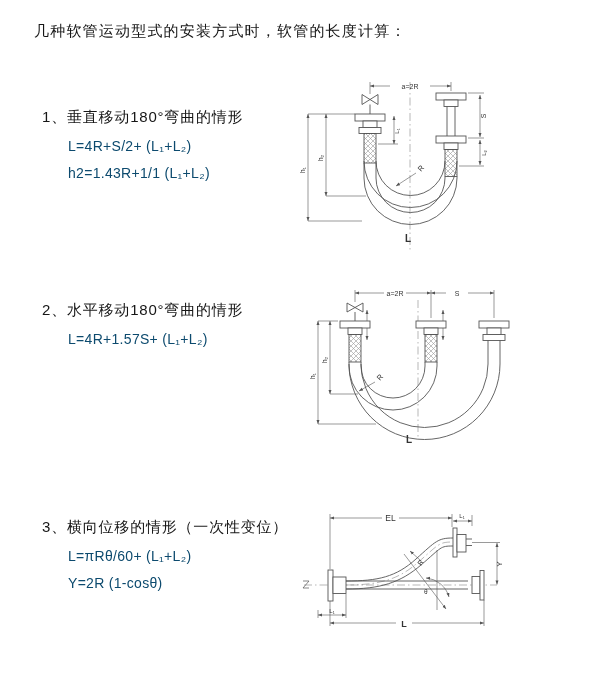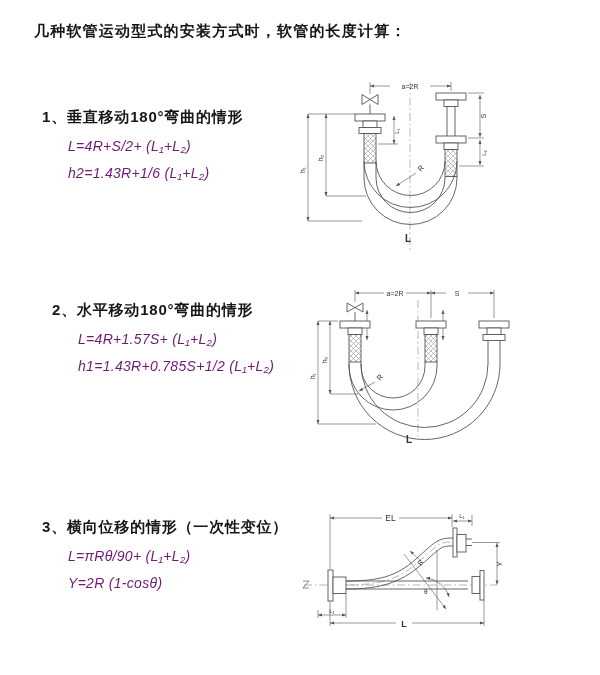--- a/index.html
+++ b/index.html
@@ -3,61 +3,60 @@
 <meta charset="utf-8">
 <style>
   html,body{margin:0;padding:0;}
   body{
     width:600px;height:675px;position:relative;background:#ffffff;
     font-family:"Liberation Sans","DejaVu Sans",sans-serif;color:#111;
     overflow:hidden;
   }
   .page-title{
     position:absolute;left:34px;top:22px;
-    font-size:15px;font-weight:bold;letter-spacing:1.2px;color:#161616;
+    font-size:15px;font-weight:normal;letter-spacing:1.2px;color:#161616;
     white-space:nowrap;
   }
   .section{position:absolute;left:42px;}
   #section-1{top:108px;}
-  #section-2{top:301px;margin-left:10px;}
+  #section-2{top:301px;}
   #section-3{top:518px;}
   .section-heading{
-    font-size:15px;font-weight:bold;color:#161616;letter-spacing:0.8px;
+    font-size:15px;font-weight:normal;color:#161616;letter-spacing:0.8px;
     height:24px;white-space:nowrap;
   }
   .formula{
-    padding-left:26px;font-size:14px;color:#701a75;letter-spacing:0.3px;
-    height:27.5px;display:flex;align-items:center;white-space:nowrap;font-style:italic;
+    padding-left:26px;font-size:14px;color:#0c4a6e;letter-spacing:0.3px;
+    height:27.5px;display:flex;align-items:center;white-space:nowrap;
   }
   .diagram{position:absolute;}
   #diagram-1{left:298px;top:66px;}
   #diagram-2{left:306px;top:276px;}
   #diagram-3{left:300px;top:498px;}
   svg text{font-family:"Liberation Sans","DejaVu Sans",sans-serif;fill:#333;}
 </style>
 </head>
 <body>
 
 <div class="page-title">几种软管运动型式的安装方式时，软管的长度计算：</div>
 
 <div class="section" id="section-1">
   <div class="section-heading">1、垂直移动180°弯曲的情形</div>
   <div class="formula">L=4R+S/2+ (L₁+L₂)</div>
-  <div class="formula">h2=1.43R+1/6 (L₁+L₂)</div>
+  <div class="formula">h2=1.43R+1/1 (L₁+L₂)</div>
 </div>
 
 <div class="section" id="section-2">
   <div class="section-heading">2、水平移动180°弯曲的情形</div>
   <div class="formula">L=4R+1.57S+ (L₁+L₂)</div>
-  <div class="formula">h1=1.43R+0.785S+1/2 (L₁+L₂)</div>
 </div>
 
 <div class="section" id="section-3">
   <div class="section-heading">3、横向位移的情形（一次性变位）</div>
-  <div class="formula">L=πRθ/90+ (L₁+L₂)</div>
+  <div class="formula">L=πRθ/60+ (L₁+L₂)</div>
   <div class="formula">Y=2R (1-cosθ)</div>
 </div>
 
 <svg class="diagram" id="diagram-1" width="232" height="192" viewBox="0 0 232 192">
   <defs>
     <marker id="ar1" viewBox="0 0 10 10" refX="9" refY="5" markerWidth="7.5" markerHeight="7.5" orient="auto-start-reverse">
       <path d="M0,1.6 L9,5 L0,8.4 Z" fill="#555"></path>
     </marker>
     <pattern id="br1" width="5" height="5" patternUnits="userSpaceOnUse">
       <path d="M0,5 L5,0 M0,0 L5,5" stroke="#999" stroke-width="0.6"></path>

